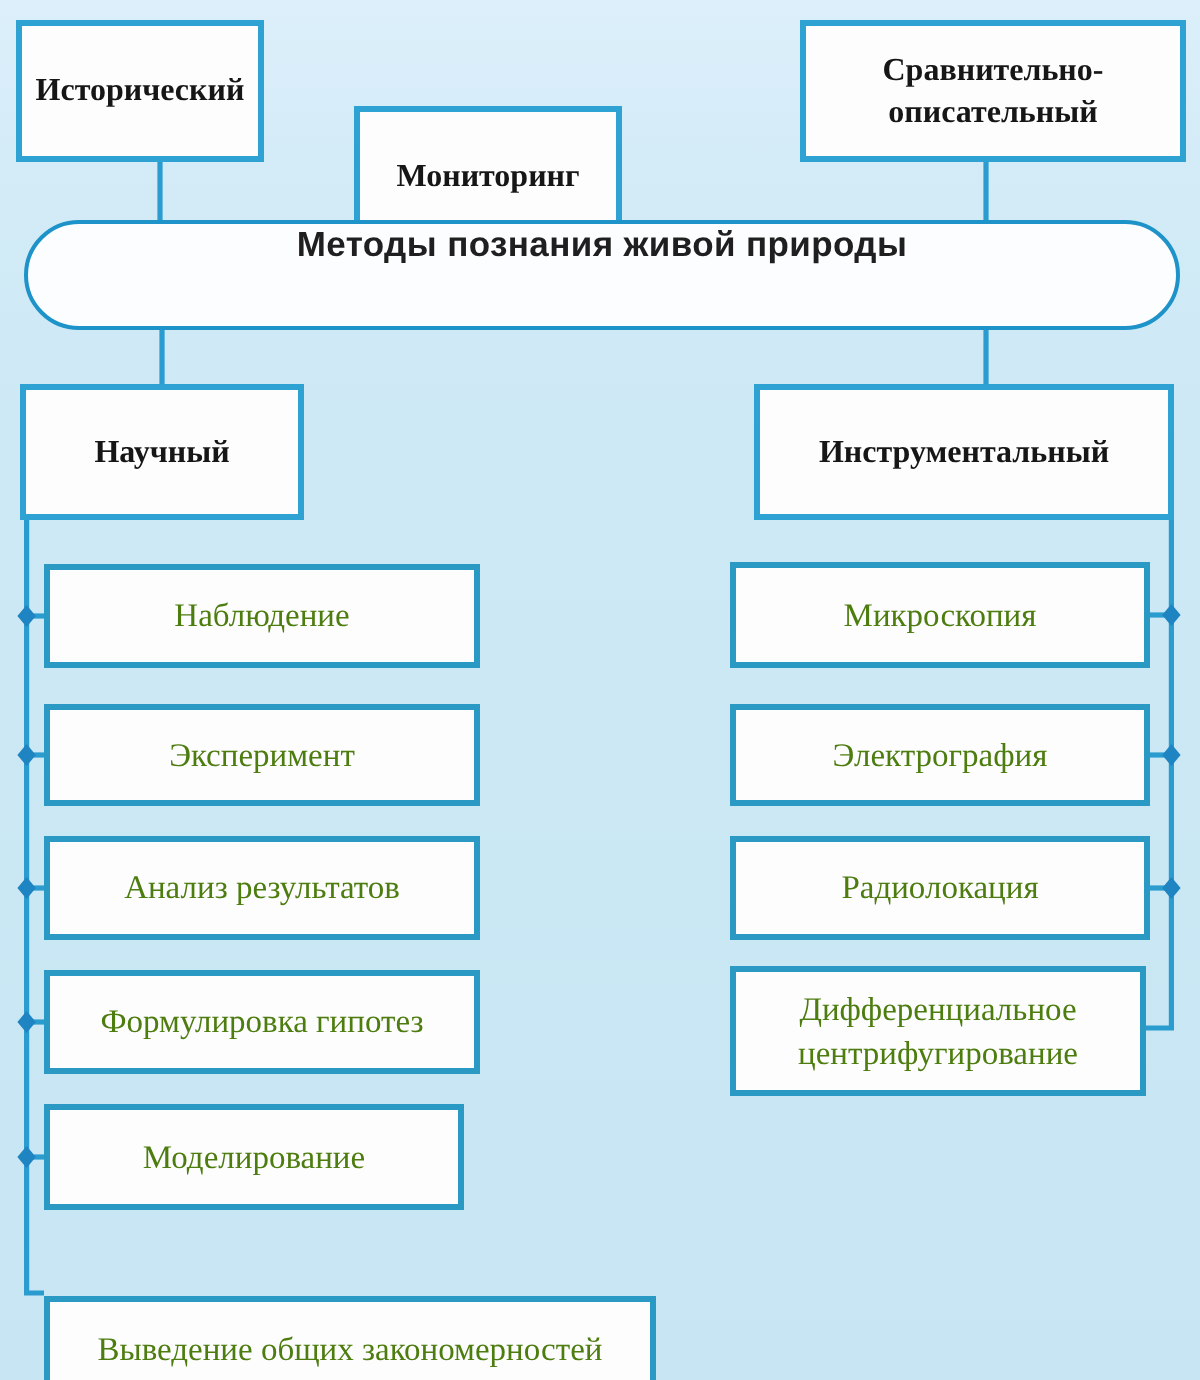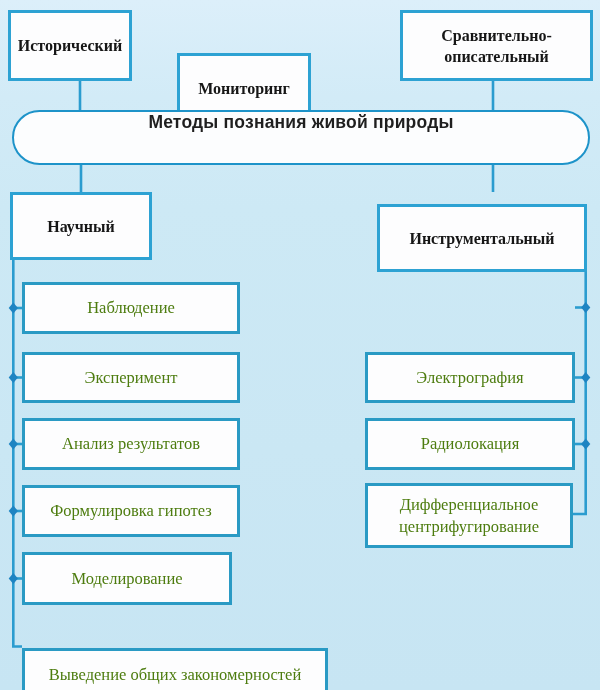--- a/index.html
+++ b/index.html
@@ -64,21 +64,21 @@
     position: absolute;
     left: 0;
     top: 0;
     z-index: 1;
   }
   
   #b-hist  { left: 8px;   top: 10px;  width: 124px; height: 71px; }
   #b-monit { left: 177px; top: 10px;  width: 134px; height: 71px; margin-top: 43px; }
   #b-comp  { left: 400px; top: 10px;  width: 193px; height: 71px; }
   #b-sci   { left: 10px;  top: 192px; width: 142px; height: 68px; }
-  #b-inst  { left: 377px; top: 204px; width: 210px; height: 68px; }
+  #b-inst  { left: 377px; top: 192px; width: 210px; height: 68px; }
 
   #sci-0 { left: 22px; top: 282px; width: 218px; height: 52px; }
   #sci-1 { left: 22px; top: 352px; width: 218px; height: 51px; }
   #sci-2 { left: 22px; top: 418px; width: 218px; height: 52px; }
   #sci-3 { left: 22px; top: 485px; width: 218px; height: 52px; }
   #sci-4 { left: 22px; top: 552px; width: 210px; height: 53px; }
   #sci-5 { left: 22px; top: 620px; width: 306px; height: 53px; margin-top: 28px; }
 
   #inst-0 { left: 365px; top: 281px; width: 210px; height: 53px; }
   #inst-1 { left: 365px; top: 352px; width: 210px; height: 51px; }
@@ -161,20 +161,23 @@
   <div id="sci-3" class="box child-box">
     <span>Формулировка гипотез</span>
   </div>
   <div id="sci-4" class="box child-box">
     <span>Моделирование</span>
   </div>
   <div id="sci-5" class="box child-box">
     <span>Выведение общих закономерностей</span>
   </div>
 
+  <div id="inst-0" class="box child-box">
+    <span>Микроскопия</span>
+  </div>
   <div id="inst-1" class="box child-box">
     <span>Электрография</span>
   </div>
   <div id="inst-2" class="box child-box">
     <span>Радиолокация</span>
   </div>
   <div id="inst-3" class="box child-box">
     <span>Дифференциальное центрифугирование</span>
   </div>
 

